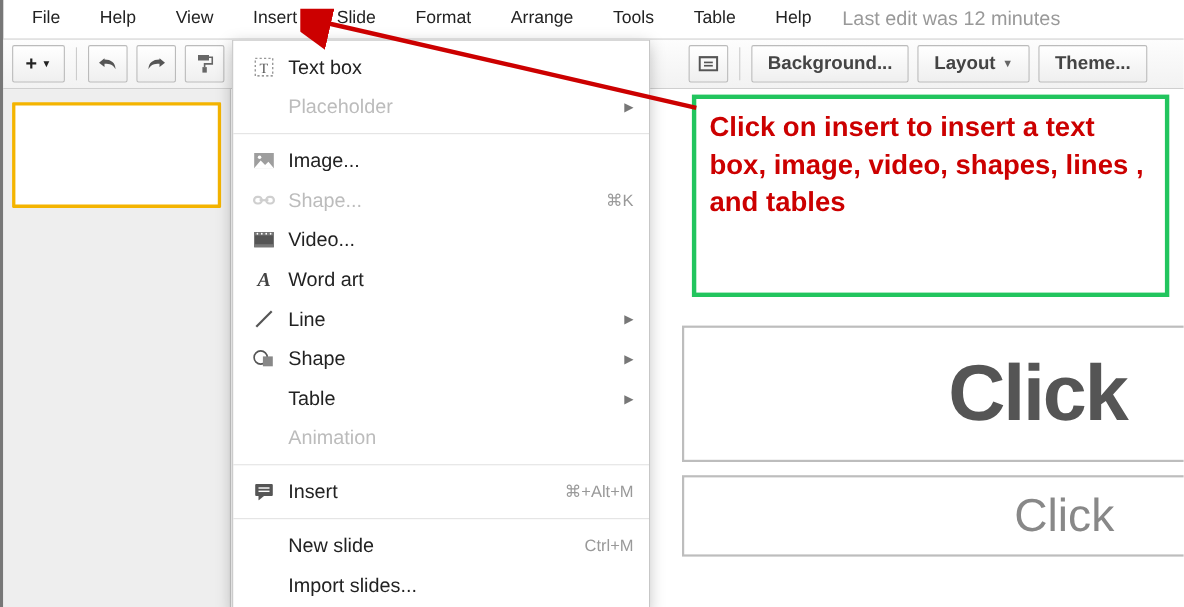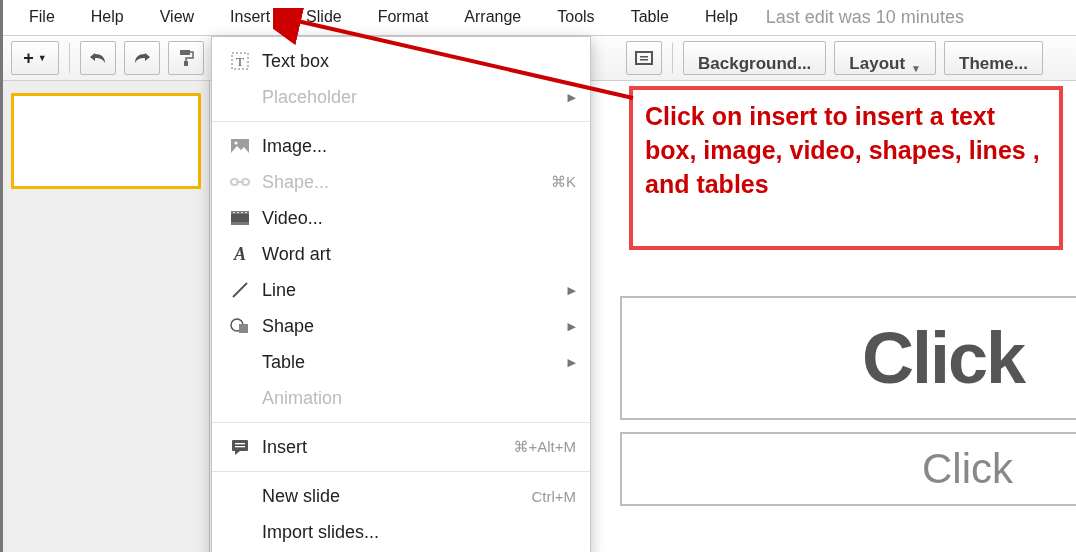--- a/index.html
+++ b/index.html
@@ -4,36 +4,36 @@
 <style>
 html,body{margin:0;padding:0;font-family:Arial,Helvetica,sans-serif;background:#fff;color:#222;overflow:hidden}
 .app{width:1076px;height:552px;position:relative;border-left:3px solid #777}
 .menubar{display:flex;align-items:center;height:34px;padding:0 8px;gap:0;border-bottom:1px solid transparent}
 .menubar .menu-item{font-size:16px;font-weight:400;padding:4px 18px;cursor:pointer;color:#222}
 .menubar .last-edit{font-size:18px;color:#999;margin-left:10px;white-space:nowrap}
 .toolbar{display:flex;align-items:center;height:44px;border-top:1px solid #cfcfcf;border-bottom:1px solid #cfcfcf;background:linear-gradient(#fdfdfd,#f2f2f2);padding:0 6px;gap:4px}
 .tb-btn{height:32px;min-width:34px;border:1px solid #bbb;background:linear-gradient(#fff,#efefef);display:flex;align-items:center;justify-content:center;font-size:18px;cursor:pointer;border-radius:2px;margin:0 2px}
 .tb-btn.drop{min-width:46px}
 .tb-sep{width:1px;height:30px;background:#ccc;margin:0 4px}
-.tb-text{height:32px;border:1px solid #bbb;background:linear-gradient(#fff,#efefef);display:flex;align-items:flex-end;padding:0 14px;font-size:17px;font-weight:700;color:#444;cursor:pointer;border-radius:2px;margin:0 2px}
+.tb-text{height:32px;border:1px solid #bbb;background:linear-gradient(#fff,#efefef);display:flex;align-items:center;padding:0 14px;font-size:17px;font-weight:700;color:#444;cursor:pointer;border-radius:2px;margin:0 2px}
 .tb-text .caret{margin-left:6px;font-size:10px;color:#666}
 .body{display:flex;height:calc(100% - 78px)}
 .sidebar{width:206px;background:#eee;border-right:1px solid #ccc;padding-top:6px}
 .thumb{margin:6px 8px;background:#fff;height:90px;border:3px solid #f4b400;border-radius:1px}
 .canvas{flex:1;position:relative;background:#fff}
 .dropdown{position:absolute;left:208px;top:36px;width:378px;background:#fff;border:1px solid #c7c7c7;box-shadow:0 4px 14px rgba(0,0,0,0.25);z-index:20;padding:6px 0}
 .dd-row{display:flex;align-items:center;height:36px;padding:0 14px;font-size:18px;color:#222;cursor:pointer;position:relative}
 .dd-row.disabled{color:#bcbcbc;cursor:default}
 .dd-row .ico{width:28px;display:flex;justify-content:center;color:#6b6b6b;font-size:16px}
 .dd-row.disabled .ico{color:#cfcfcf}
 .dd-row .lbl{flex:1;margin-left:8px}
 .dd-row .sub{color:#777;font-size:11px}
 .dd-row .kbd{color:#999;font-size:15px;margin-left:auto}
 .dd-sep{height:1px;background:#e3e3e3;margin:6px 0}
-.callout{position:absolute;left:626px;top:86px;width:434px;height:164px;border:4px solid #ef4444;background:#fff;z-index:30;padding:10px 12px;box-sizing:border-box}
+.callout{position:absolute;left:626px;top:86px;width:434px;height:184px;border:4px solid #22c55e;background:#fff;z-index:30;padding:10px 12px;box-sizing:border-box}
 .callout-text{color:#cc0000;font-size:25px;font-weight:700;line-height:1.35}
 .arrow{position:absolute;z-index:31;pointer-events:none}
 .slide-box{position:absolute;left:617px;top:296px;right:-6px;height:120px;border:2px solid #bdbdbd;display:flex;align-items:center;padding-left:240px;overflow:hidden}
 .slide-box .txt{font-size:72px;font-weight:700;color:#555;letter-spacing:-2px}
 .slide-box2{position:absolute;left:617px;top:432px;right:-6px;height:70px;border:2px solid #bdbdbd;display:flex;align-items:center;padding-left:300px;overflow:hidden}
 .slide-box2 .txt{font-size:42px;color:#888}
 svg{display:block}
 </style>
 </head>
 <body>
@@ -44,21 +44,21 @@
     <div class="menu-item">File</div>
     <div class="menu-item">Help</div>
     <div class="menu-item">View</div>
     <div class="menu-item">Insert</div>
     <div class="menu-item">Slide</div>
     <div class="menu-item">Format</div>
     <div class="menu-item">Arrange</div>
     <div class="menu-item">Tools</div>
     <div class="menu-item">Table</div>
     <div class="menu-item">Help</div>
-    <div class="last-edit">Last edit was 10 minutes</div>
+    <div class="last-edit">Last edit was 12 minutes</div>
   </div>
 
   <div class="toolbar">
     <div class="tb-btn drop">
       <span style="font-weight:700">+</span>
       <span style="font-size:9px;margin-left:4px">▼</span>
     </div>
     <div class="tb-sep"></div>
     <div class="tb-btn">
       <svg width="18" height="16" viewBox="0 0 18 16">

